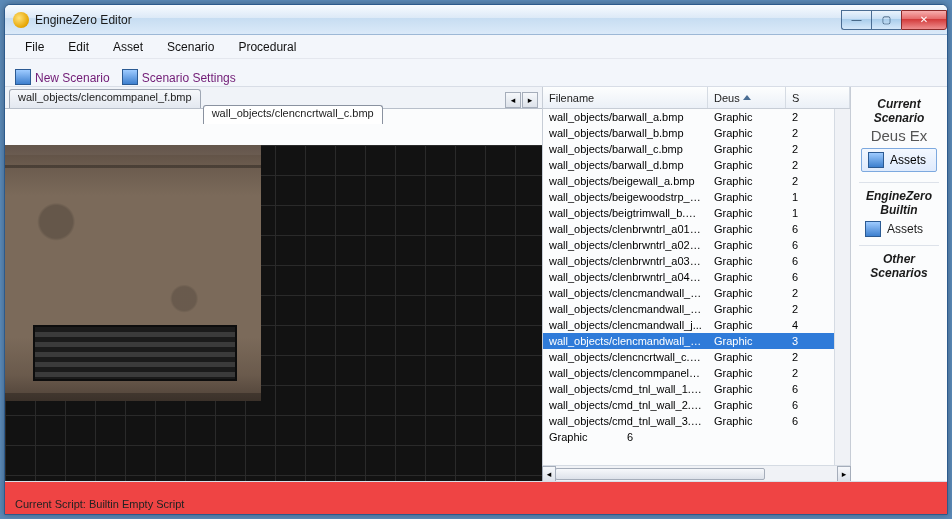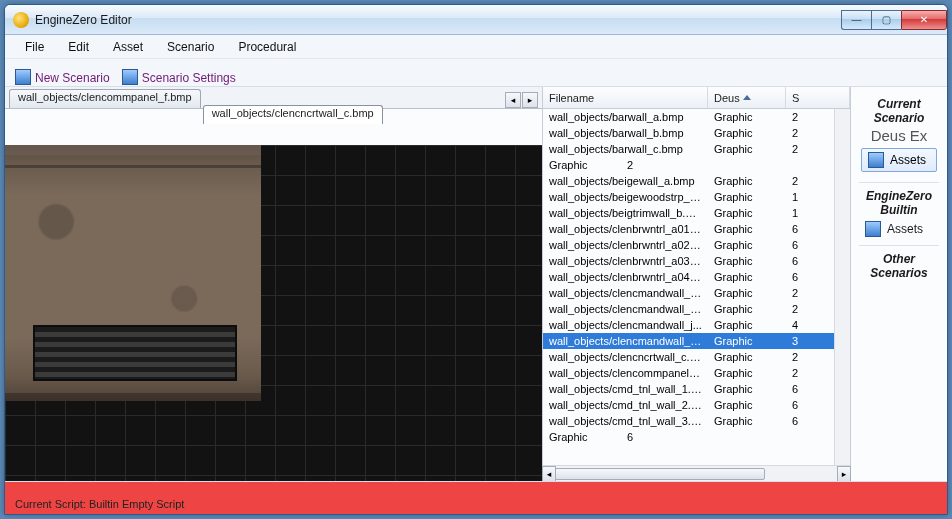--- a/index.html
+++ b/index.html
@@ -208,20 +208,21 @@
               <div class="cell fn">wall_objects/barwall_b.bmp</div>
               <div class="cell ty">Graphic</div>
               <div class="cell sz">2</div>
             </div>
             <div class="row">
               <div class="cell fn">wall_objects/barwall_c.bmp</div>
               <div class="cell ty">Graphic</div>
               <div class="cell sz">2</div>
             </div>
             <div class="row">
+              <div class="cell fn">wall_objects/barwall_d.bmp</div>
               <div class="cell ty">Graphic</div>
               <div class="cell sz">2</div>
             </div>
             <div class="row">
               <div class="cell fn">wall_objects/beigewall_a.bmp</div>
               <div class="cell ty">Graphic</div>
               <div class="cell sz">2</div>
             </div>
             <div class="row">
               <div class="cell fn">wall_objects/beigewoodstrp_a...</div>

